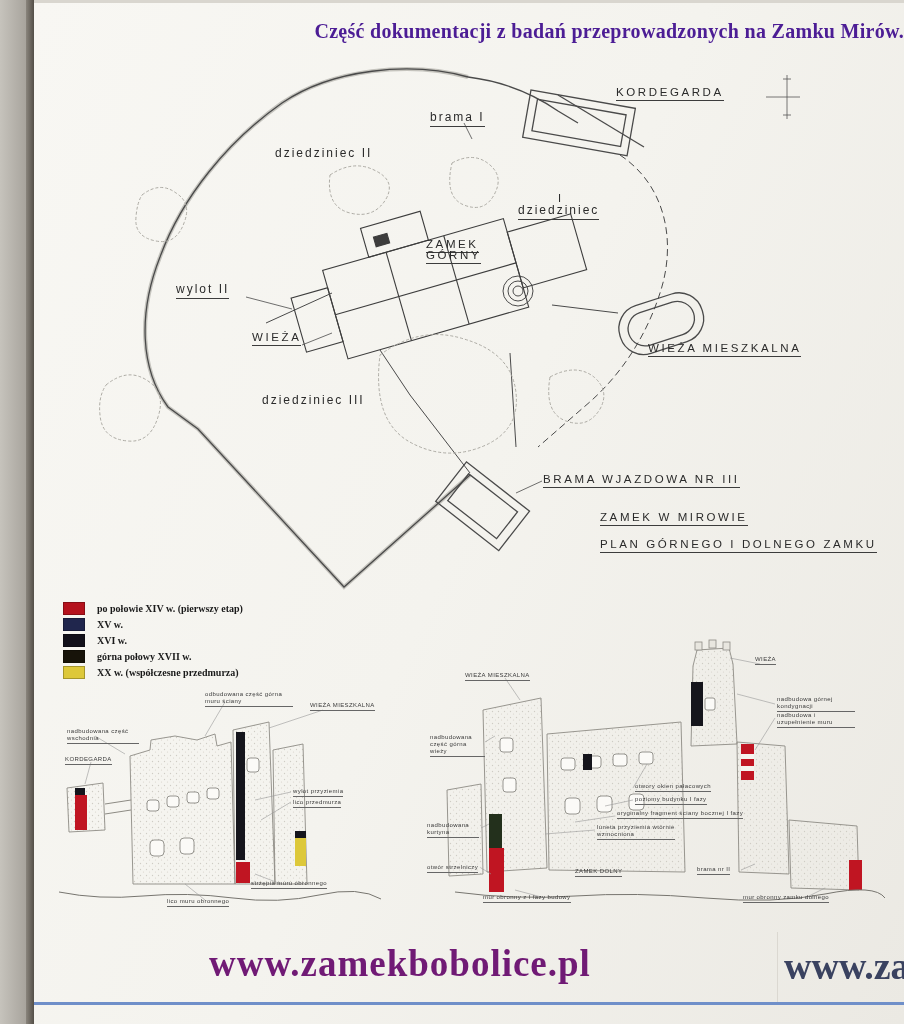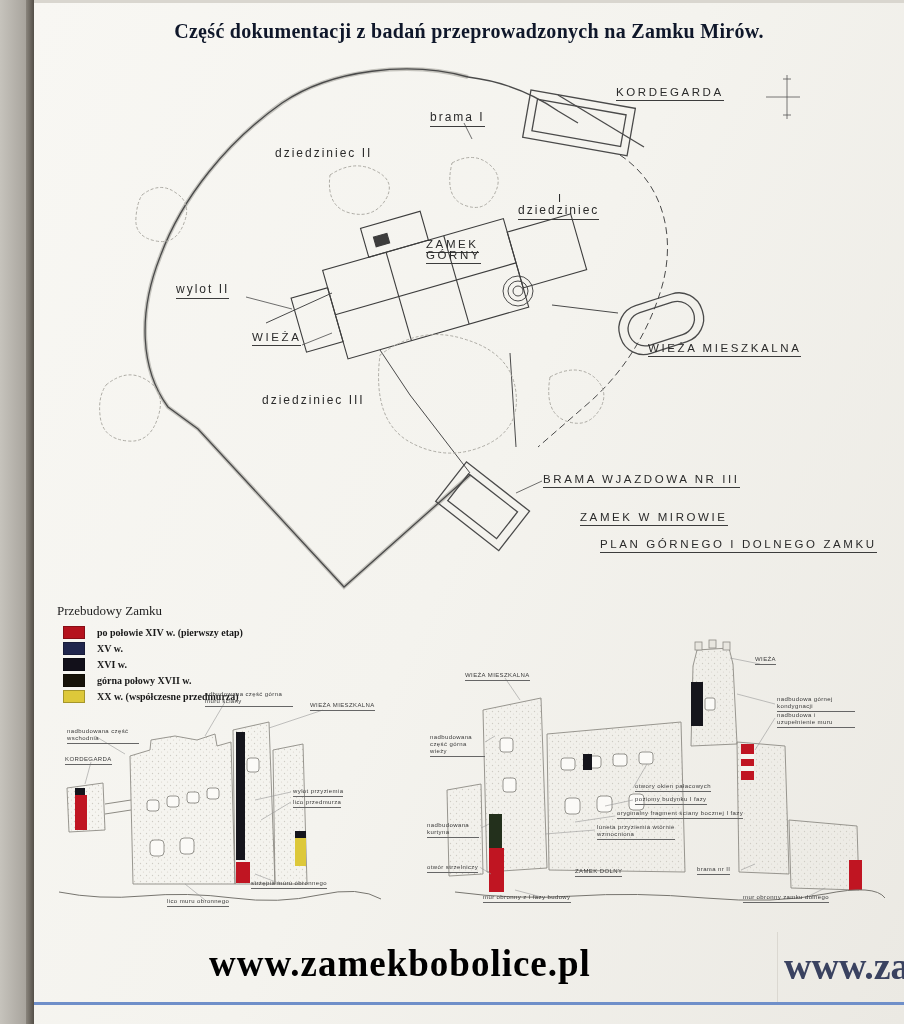--- a/index.html
+++ b/index.html
@@ -14,22 +14,22 @@
   }
   .edge-left-gray{position:absolute;left:0;top:0;width:26px;height:100%;
     background:linear-gradient(to right,#c6c3bc,#a8a49d);}
   .edge-left-dark{position:absolute;left:26px;top:0;width:8px;height:100%;
     background:linear-gradient(to right,#8a857d,#544f48);}
   .edge-top{position:absolute;left:34px;right:0;top:0;height:3px;background:#d9d6cf;}
   .blue-line{position:absolute;left:34px;right:0;top:1002px;height:3px;background:#6f8fc9;}
   .crease{position:absolute;left:777px;top:932px;width:1px;height:72px;background:#dbd8d1;}
 
   .title{
-    position:absolute;left:34px;right:0;top:20px;text-align:center;
-    font-family:"Liberation Serif",serif;font-weight:bold;font-size:20px;color:#0f172a;
+    position:absolute;left:34px;right:0;top:20px;text-align:right;
+    font-family:"Liberation Serif",serif;font-weight:bold;font-size:20px;color:#4c1d95;
     letter-spacing:.3px;
   }
 
   
   .plab{
     position:absolute;white-space:nowrap;color:#2b2b2b;
     font-family:"Liberation Sans",sans-serif;
     font-size:11.5px;letter-spacing:2.6px;
   }
   .plab.lower{font-size:12px;letter-spacing:2px;}
@@ -50,21 +50,21 @@
     letter-spacing:.4px;white-space:nowrap;
   }
   .elab.wrap{white-space:normal;}
   .eul{border-bottom:.8px solid #666;padding-bottom:.5px;}
 
   .elev{position:absolute;}
 
   .footer-url{
     position:absolute;left:90px;top:942px;width:620px;text-align:center;
     font-family:"Liberation Serif",serif;font-weight:bold;font-size:37px;
-    color:#000000;letter-spacing:1px;
+    color:#701a75;letter-spacing:1px;
   }
   .footer-partial{
     position:absolute;left:784px;top:944px;white-space:nowrap;
     font-family:"Liberation Serif",serif;font-weight:bold;font-size:38px;color:#3a4260;
   }
   svg{position:absolute;}
 </style>
 </head>
 <body>
 
@@ -139,25 +139,24 @@
 <div class="plab lower" style="left:275px;top:146px">dziedziniec II</div>
 <div class="plab-sup" style="left:558px;top:192px">I</div>
 <div class="plab ul lower" style="left:518px;top:203px">dziedziniec</div>
 <div class="plab ul" style="left:426px;top:238px">ZAMEK</div>
 <div class="plab ul" style="left:426px;top:249px">GÓRNY</div>
 <div class="plab ul lower" style="left:176px;top:282px">wylot II</div>
 <div class="plab ul" style="left:252px;top:331px">WIEŻA</div>
 <div class="plab ul" style="left:648px;top:342px">WIEŻA MIESZKALNA</div>
 <div class="plab lower" style="left:262px;top:393px">dziedziniec III</div>
 <div class="plab ul" style="left:543px;top:473px">BRAMA WJAZDOWA NR III</div>
-<div class="plab ul" style="left:580px;top:511px">ZAMEK W MIROWIE</div>
+<div class="plab ul" style="left:600px;top:511px">ZAMEK W MIROWIE</div>
 <div class="plab ul" style="left:600px;top:538px">PLAN GÓRNEGO I DOLNEGO ZAMKU</div>
 
 <div class="legend">
-  <div class="legend-title">Przebudowy Zamku</div>
   <div class="legend-row">
     <span class="sw" style="background: rgb(181, 18, 29);"></span>
     <span class="legend-label">po połowie XIV w. (pierwszy etap)</span>
   </div>
   <div class="legend-row">
     <span class="sw" style="background: rgb(32, 38, 77);"></span>
     <span class="legend-label">XV w.</span>
   </div>
   <div class="legend-row">
     <span class="sw" style="background: rgb(18, 16, 26);"></span>

